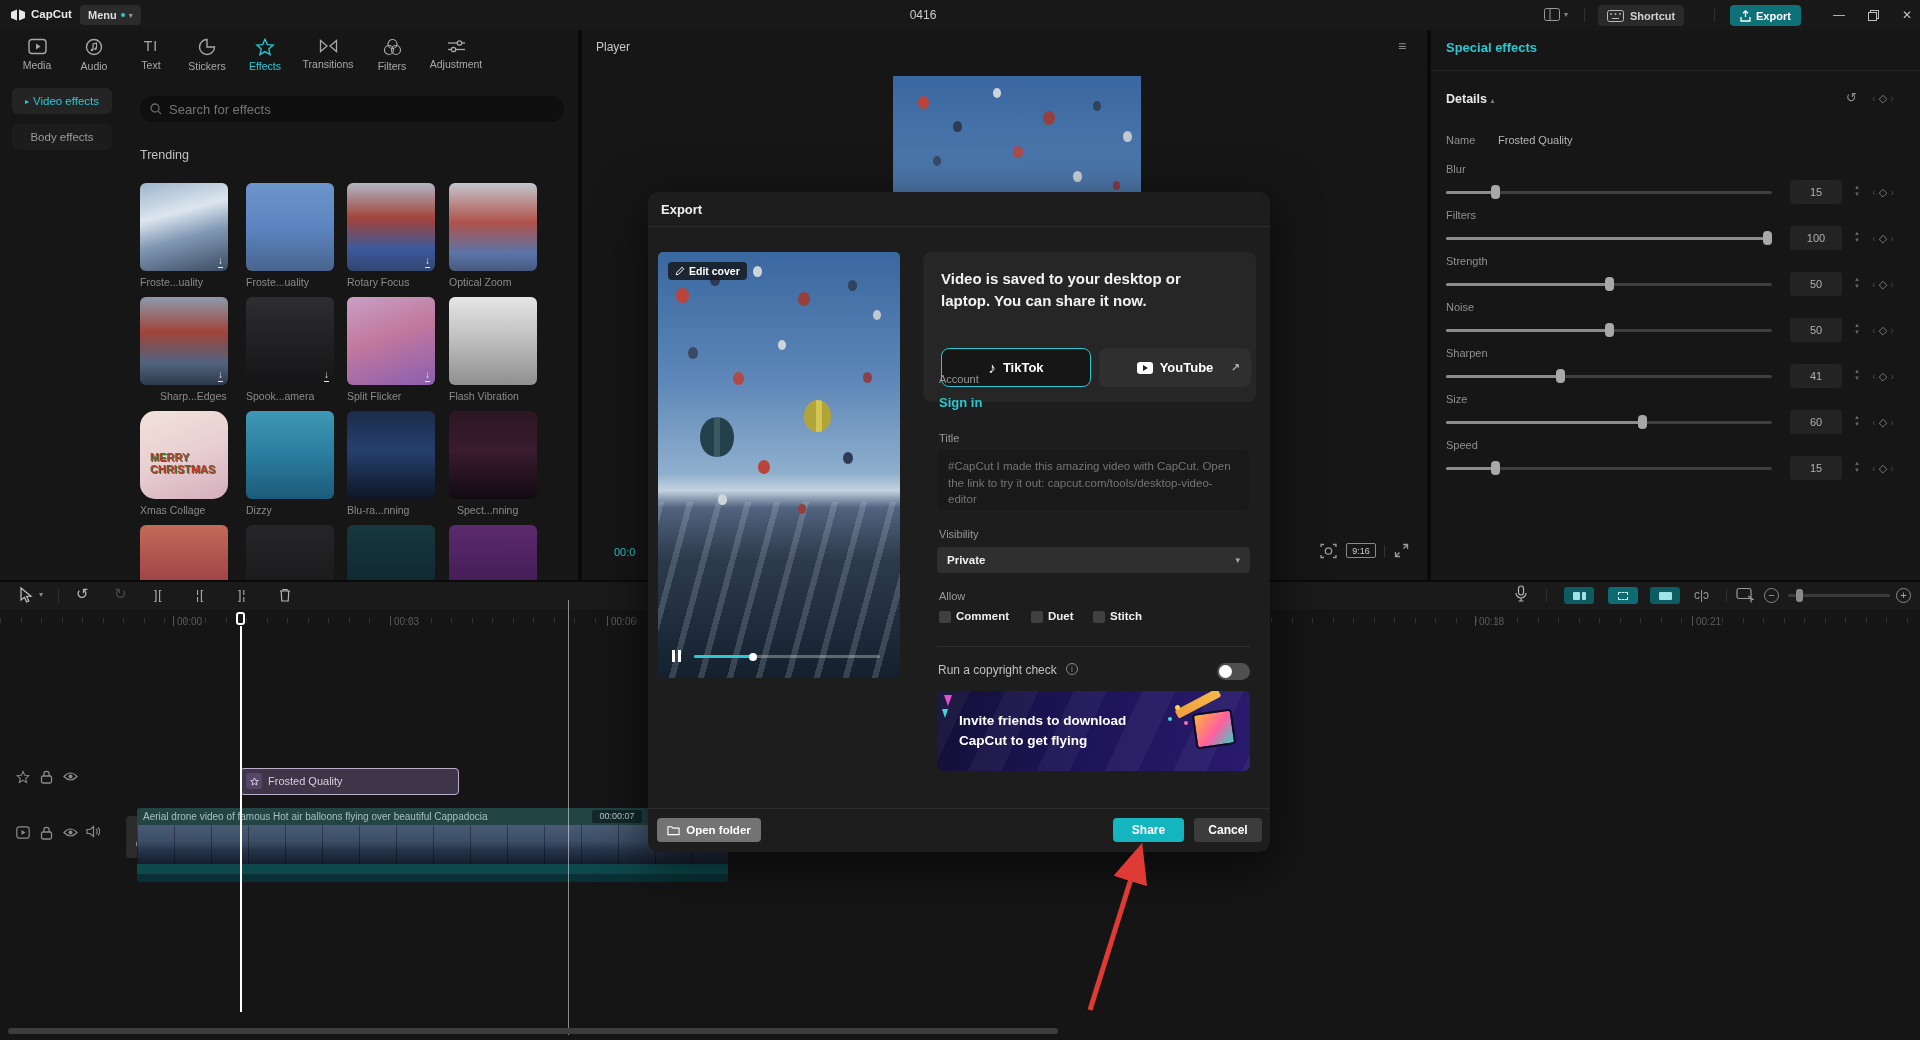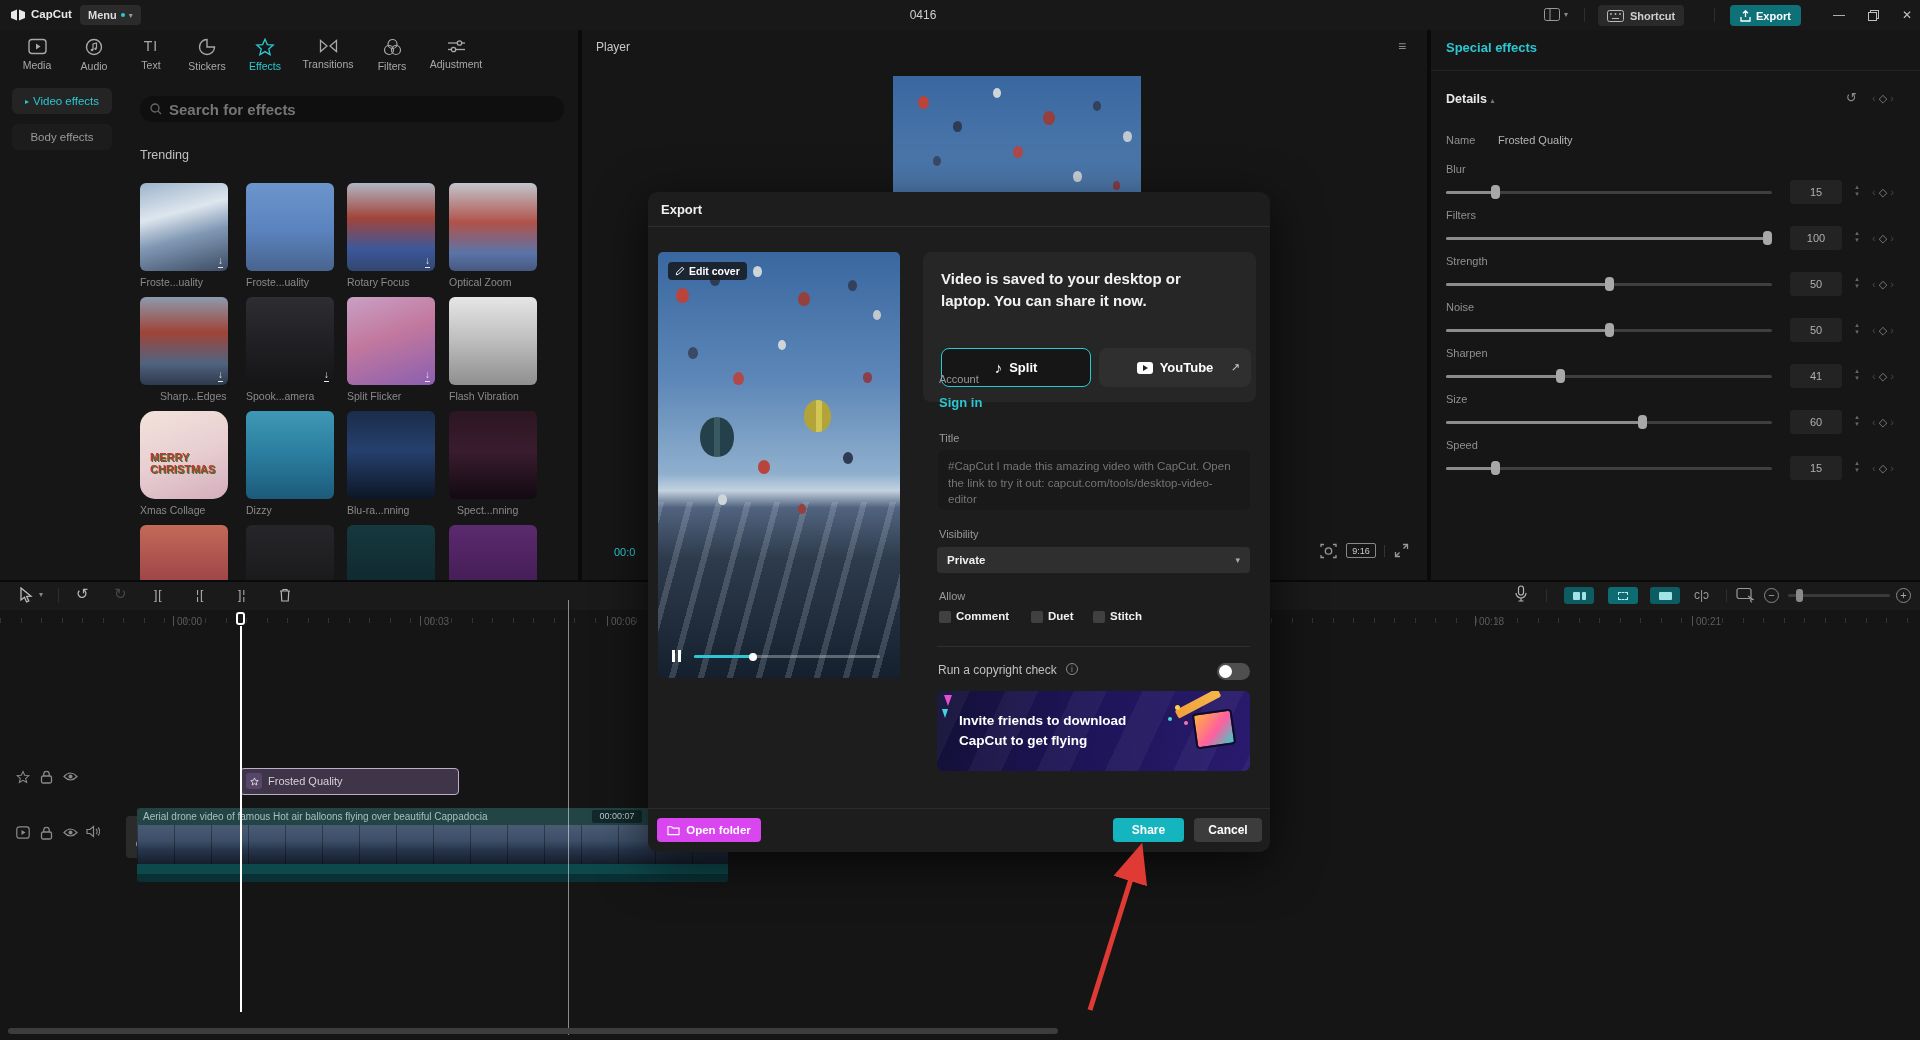--- a/index.html
+++ b/index.html
@@ -165,21 +165,21 @@
     </div>
     <div class="pill" style="top:94px;background:#1c1c1c;color:#9a9a9a;">
       <span>Body effects</span>
     </div>
 
     <div class="abs" style="left:140px;top:66px;width:424px;height:26px;background:#0f0f0f;border-radius:13px;display:flex;align-items:center;padding:0 10px;gap:7px;">
       <svg width="12" height="12" viewBox="0 0 12 12">
           <circle cx="5" cy="5" r="4" fill="none" stroke="#666" stroke-width="1.3"></circle>
           <line x1="8" y1="8" x2="11" y2="11" stroke="#666" stroke-width="1.3"></line>
         </svg>
-      <input style="background: transparent; border: none; outline: none; color: rgb(187, 187, 187); font-size: 15px; width: 380px; font-family: inherit; font-weight: bold;" placeholder="Search for effects">
+      <input style="background: transparent; border: none; outline: none; color: rgb(187, 187, 187); font-size: 13px; width: 380px; font-family: inherit;" placeholder="Search for effects">
     </div>
 
     <span class="abs" style="left:140px;top:118px;color:#c0c0c0;font-size:12.5px;">Trending</span>
 
     <div class="card" style="left:140px;top:153px;">
       <div class="thumb" style="background:linear-gradient(165deg,#9db4cc 0%,#dde6ee 35%,#8198b4 60%,#3c4c64 100%);">
           <span class="dl">↓</span>
         </div>
       <span class="card-label" style="top:93px;">Froste...uality</span>
     </div>
@@ -410,21 +410,21 @@
         <div class="abs" style="left:8px;top:-5px;width:7px;height:13px;background:#8a8a8a;border-radius:3px;"></div>
       </div>
       <div class="abs" style="left:1896px;top:6px;width:15px;height:15px;border:1.2px solid #888;border-radius:50%;color:#aaa;font-size:11px;line-height:12px;text-align:center;">+</div>
     </div>
 
     <div class="abs" style="left:0;top:36px;width:1920px;height:5px;background:repeating-linear-gradient(90deg,#333 0 1px,transparent 1px 20.5px);"></div>
     <div class="ruler-label" style="left:173px;">
         <b></b>
         <span>00:00</span>
       </div>
-    <div class="ruler-label" style="left:390px;margin-left:30px;">
+    <div class="ruler-label" style="left:390px;">
         <b></b>
         <span>00:03</span>
       </div>
     <div class="ruler-label" style="left:607px;">
         <b></b>
         <span>00:06</span>
       </div>
     <div class="ruler-label" style="left:1238px;">
         <b></b>
         <span>00:15</span>
@@ -550,21 +550,21 @@
       <div class="abs" style="left:36px;top:403px;width:186px;height:3px;background:rgba(255,255,255,.3);border-radius:2px;">
         <div class="abs" style="left:0;top:0;width:58px;height:3px;background:#2bc7d2;border-radius:2px;"></div>
         <div class="abs" style="left:55px;top:-2.5px;width:8px;height:8px;background:#fff;border-radius:50%;"></div>
       </div>
     </div>
 
     <div class="abs" style="left:275px;top:60px;width:333px;height:150px;background:#262626;border-radius:8px;"></div>
     <div class="abs" style="left:293px;top:76px;width:275px;color:#f2f2f2;font-size:15px;font-weight:bold;line-height:1.45;">Video is saved to your desktop or laptop. You can share it now.</div>
     <div class="abs" style="left:293px;top:156px;width:150px;height:39px;background:#161616;border:1.5px solid #2bc7d2;border-radius:8px;display:flex;align-items:center;justify-content:center;gap:7px;">
       <span style="color:#fff;font-size:15px;font-weight:bold;">♪</span>
-      <span style="color:#fff;font-size:13px;font-weight:bold;">Split</span>
+      <span style="color:#fff;font-size:13px;font-weight:bold;">TikTok</span>
     </div>
     <div class="abs" style="left:451px;top:156px;width:152px;height:39px;background:#2f2f2f;border-radius:8px;display:flex;align-items:center;justify-content:center;gap:7px;">
       <span style="width:16px;height:12px;background:#fff;border-radius:3px;display:flex;align-items:center;justify-content:center;">
         <span style="width:0;height:0;border-left:5px solid #222;border-top:3.5px solid transparent;border-bottom:3.5px solid transparent;margin-left:1px;"></span>
       </span>
       <span style="color:#fff;font-size:13px;font-weight:bold;">YouTube</span>
       <span style="position:absolute;right:11px;color:#ccc;font-size:11px;">↗</span>
     </div>
 
     <span class="d-label" style="left:291px;top:181px;">Account</span>
@@ -602,21 +602,21 @@
         <span>CapCut to get flying</span>
       </div>
       <div class="abs" style="right:28px;top:8px;width:48px;height:9px;background:linear-gradient(90deg,#f0a03c,#f5b84a);border-radius:2px;transform:rotate(-28deg);"></div>
       <div class="abs" style="right:16px;top:20px;width:40px;height:36px;background:linear-gradient(135deg,#ffb23c 0%,#ff5fa0 55%,#35d0c8 100%);border:2px solid #0d0b2a;border-radius:4px;transform:rotate(-8deg);"></div>
       <div class="abs" style="right:70px;top:14px;width:5px;height:5px;border-radius:50%;background:#ffd24a;"></div>
       <div class="abs" style="right:62px;top:30px;width:4px;height:4px;border-radius:50%;background:#ff6fb0;"></div>
       <div class="abs" style="right:78px;top:26px;width:4px;height:4px;border-radius:50%;background:#45d8cf;"></div>
     </div>
 
     <div class="abs" style="left:0;top:616px;width:622px;height:1px;background:#2d2d2d;"></div>
-    <div class="share-btn-base" style="left:9px;top:626px;width:104px;background:#d946ef;gap:6px;font-size:11.5px;">
+    <div class="share-btn-base" style="left:9px;top:626px;width:104px;background:#737373;gap:6px;font-size:11.5px;">
       <svg width="13" height="11" viewBox="0 0 14 11">
           <path d="M1 1.5 H5 L6.5 3 H13 V10 H1 Z" fill="none" stroke="#fff" stroke-width="1.2"></path>
         </svg>
       <span>Open folder</span>
     </div>
     <div class="share-btn-base" style="left:465px;top:626px;width:71px;background:#15b5c0;">
       <span>Share</span>
     </div>
     <div class="share-btn-base" style="left:546px;top:626px;width:68px;background:#3c3c3c;">
       <span>Cancel</span>

